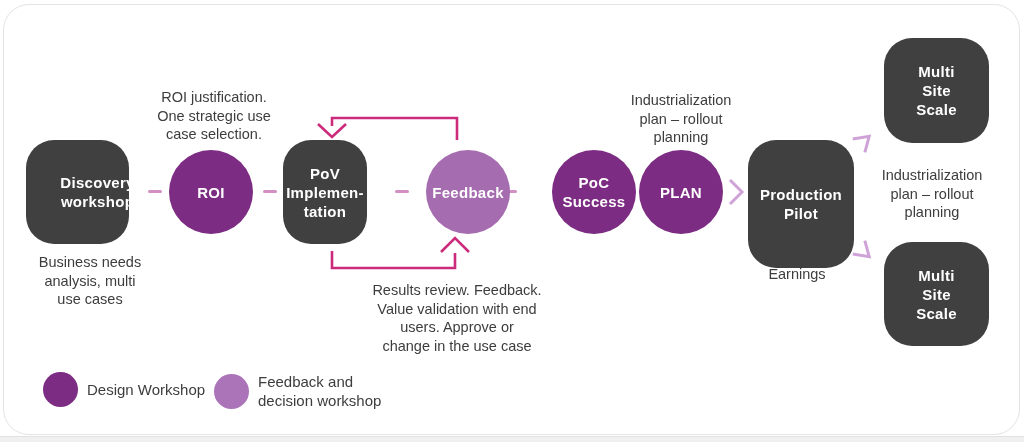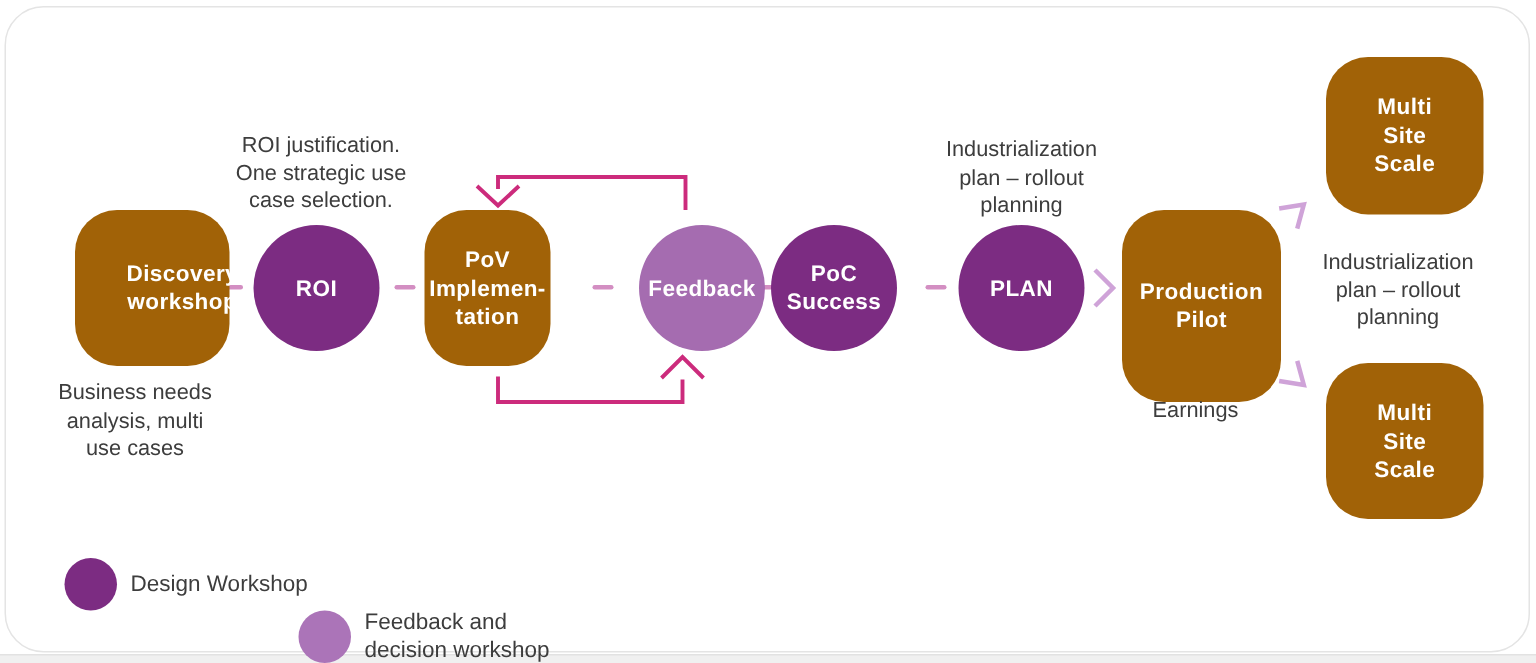--- a/index.html
+++ b/index.html
@@ -7,29 +7,29 @@
     font-family:"Liberation Sans", sans-serif; }
   .stage { position:relative; width:1024px; height:442px; }
   .card { position:absolute; left:3px; top:4px; width:1017px; height:431px;
     background:#ffffff; border:1px solid #e4e4e4; border-radius:26px; }
   .bottom-strip { position:absolute; left:0; top:436px; width:1024px; height:6px;
     background:#f0f0f0; border-top:1px solid #e2e2e2; }
 
   .shape { position:absolute; display:flex; align-items:center; justify-content:center;
     text-align:center; color:#ffffff; font-weight:700; font-size:15px; line-height:19px;
     letter-spacing:0.3px; white-space:pre-line; }
-  .pinkbox { background:#a16207; border-radius:28px; }
+  .pinkbox { background:#404040; border-radius:28px; }
   .darkcircle { background:#7c2c82; border-radius:50%; }
   .lightcircle { background:#a56cb0; border-radius:50%; }
 
-  .box-discovery { left:50px; top:140px; width:103px; height:104px;padding-left:40px; }
+  .box-discovery { left:26px; top:140px; width:103px; height:104px;padding-left:40px; }
   .circle-roi { left:169px; top:150px; width:84px; height:84px;text-align:center; }
   .box-pov { left:283px; top:140px; width:84px; height:104px; }
   .circle-feedback { left:426px; top:150px; width:84px; height:84px;justify-content:center; }
-  .circle-poc { left:514px; top:150px; width:84px; height:84px; }
+  .circle-poc { left:552px; top:150px; width:84px; height:84px; }
   .circle-plan { left:639px; top:150px; width:84px; height:84px; }
   .box-production { left:748px; top:140px; width:106px; height:128px; }
   .box-multi-top { left:884px; top:38px; width:105px; height:105px; }
   .box-multi-bottom { left:884px; top:242px; width:105px; height:104px; }
 
   .dash { position:absolute; width:14px; height:3px; border-radius:2px; background:#d38ec2; }
   .d1 { left:148px; top:190px; }
   .d2 { left:263px; top:190px; }
   .d3 { left:395px; top:190px; }
   .d4 { left:503px; top:190px; }
@@ -40,21 +40,21 @@
   .roi-note { left:149px; top:88px; width:130px; }
   .business-note { left:28px; top:253px; width:124px; }
   .plan-note { left:619px; top:91px; width:124px; }
   .results-note { left:363px; top:281px; width:188px; }
   .earnings-note { left:757px; top:265px; width:80px; }
   .branch-note { left:867px; top:166px; width:130px; }
 
   .legend { position:absolute; left:43px; top:372px; width:400px; height:36px; }
   .legend-item { position:absolute; display:flex; align-items:center; }
   .legend-item-1 { left:0; top:0; }
-  .legend-item-2 { left:156px; top:0;margin-top:33px; }
+  .legend-item-2 { left:171px; top:0; }
   .legend-swatch { width:35px; height:35px; border-radius:50%; flex:0 0 auto; }
   .sw-dark { background:#7c2c82; }
   .sw-light { background:#ab74b8; }
   .legend-label { margin-left:9px; color:#3d3d3d; font-size:15px; line-height:19px;
     white-space:pre-line; }
 
   svg.overlay { position:absolute; left:0; top:0; width:1024px; height:442px;
     pointer-events:none; }
 </style>
 </head>
@@ -119,20 +119,24 @@
 
   <div class="note business-note">Business needs
 analysis, multi
 use cases</div>
   <div class="note roi-note">ROI justification.
 One strategic use
 case selection.</div>
   <div class="note plan-note">Industrialization
 plan – rollout
 planning</div>
+  <div class="note results-note">Results review. Feedback.
+Value validation with end
+users. Approve or
+change in the use case</div>
   <div class="note earnings-note">Earnings</div>
   <div class="note branch-note">Industrialization
 plan – rollout
 planning</div>
 
   <div class="legend">
     <div class="legend-item legend-item-1">
       <span class="legend-swatch sw-dark"></span>
       <span class="legend-label">Design Workshop</span>
     </div>

